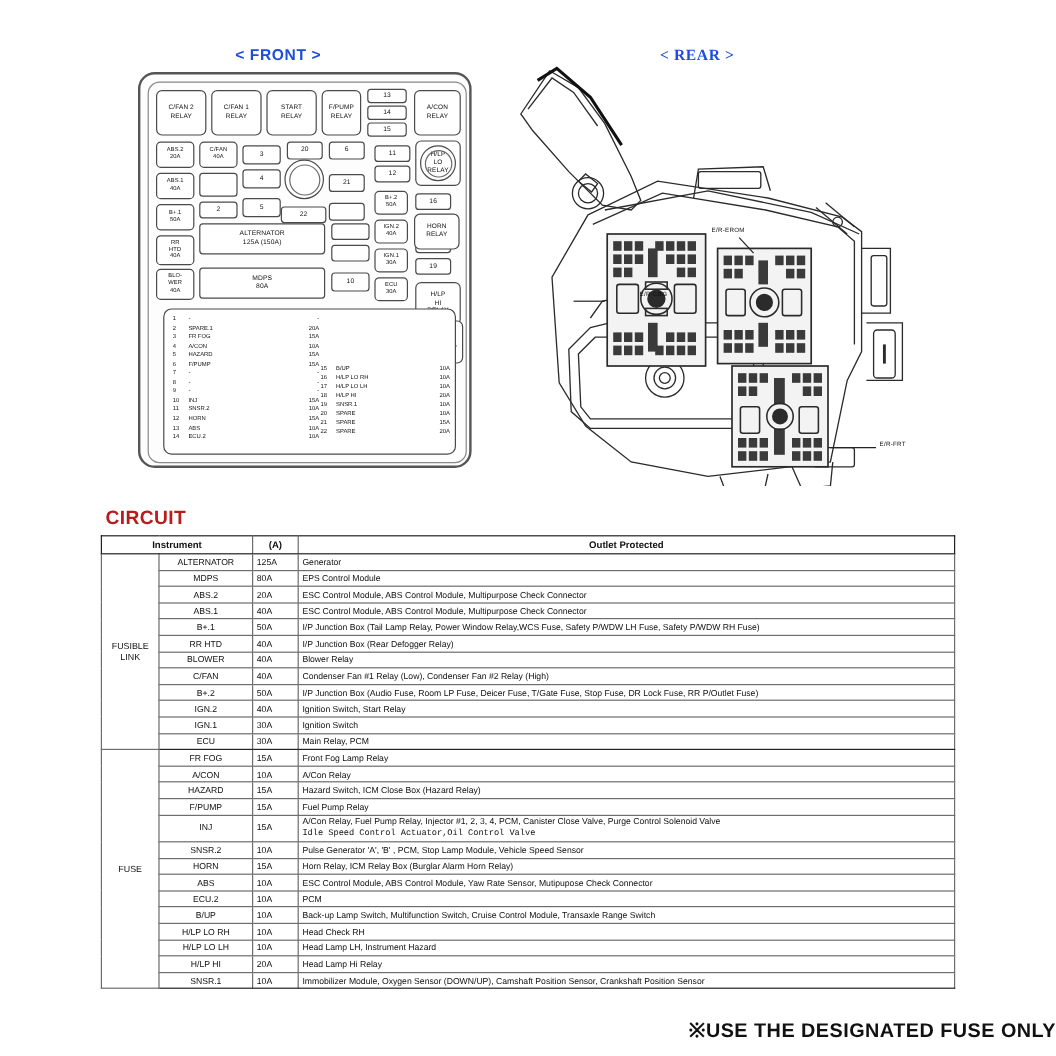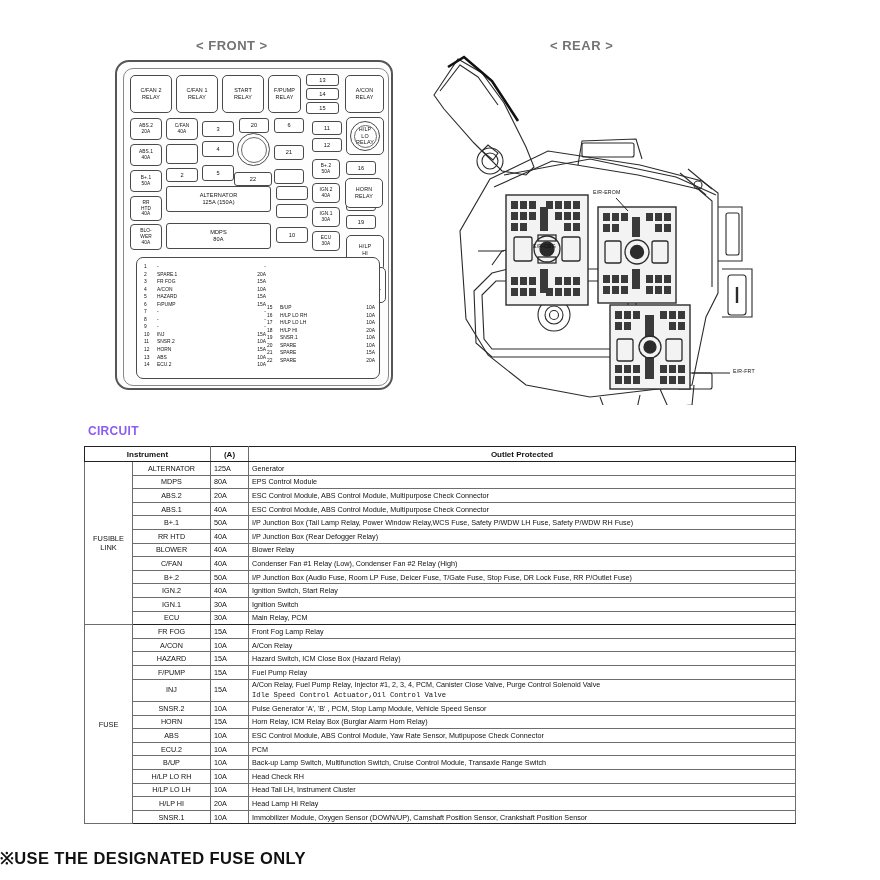--- a/index.html
+++ b/index.html
@@ -21,25 +21,25 @@
   .diagram-area {
     position: absolute;
     left: 0; top: 0;
     width: 880px; height: 420px;
   }
   .view-title {
     position: absolute;
     font-size: 13px;
     font-weight: bold;
     letter-spacing: 0.5px;
-    color: #737373;
+    color: #1d4ed8;
     white-space: nowrap;
   }
   #front-title { left: 196px; top: 38px; }
-  #rear-title  { left: 550px; top: 38px; }
+  #rear-title  { left: 550px; top: 38px; font-family: Liberation Serif, serif; }
 
   
   .front-box {
     position: absolute;
     left: 115px; top: 60px;
     width: 278px; height: 330px;
     border: 2px solid #555;
     border-radius: 14px;
     background: #fdfdfd;
   }
@@ -120,24 +120,24 @@
     font-size: 5.2px;
     letter-spacing: 0.2px;
     color: #111;
     white-space: nowrap;
   }
 
   
   .circuit-heading {
     position: absolute;
     left: 88px; top: 424px;
-    font-size: 12px;
+    font-size: 16px;
     font-weight: bold;
     letter-spacing: 0.3px;
-    color: #8b5cf6;
+    color: #b91c1c;
   }
   table.circuit {
     position: absolute;
     left: 84px; top: 446px;
     width: 712px;
     border-collapse: collapse;
     font-size: 7.2px;
     color: #111;
     background: #fff;
   }
@@ -171,21 +171,21 @@
   td.prot { text-align: left; padding-left: 5px; border-right: 1.6px solid #222; }
   tr.last-fusible td { border-bottom: 1.3px solid #222; }
   tr.last-row td { border-bottom: 1.6px solid #222; }
   td.two-line { line-height: 1.5; height: 27.2px; }
   td.two-line .l2 { display: block; font-family: Liberation Mono, monospace; }
 
   .footer-note {
     position: absolute;
     left: 0; top: 846px;
     width: 880px;
-    text-align: left;
+    text-align: right;
     font-size: 16.5px;
     font-weight: bold;
     letter-spacing: 0.4px;
     color: #111;
   }
 </style>
 </head>
 <body>
 
 <div id="page">
@@ -754,21 +754,21 @@
           <td class="prot">Back-up Lamp Switch, Multifunction Switch, Cruise Control Module, Transaxle Range Switch</td>
         </tr>
         <tr>
           <td class="desc">H/LP LO RH</td>
           <td class="amp">10A</td>
           <td class="prot">Head Check RH</td>
         </tr>
         <tr>
           <td class="desc">H/LP LO LH</td>
           <td class="amp">10A</td>
-          <td class="prot">Head Tail LH, Instrument Cluster</td>
+          <td class="prot">Head Lamp LH, Instrument Hazard</td>
         </tr>
         <tr>
           <td class="desc">H/LP HI</td>
           <td class="amp">20A</td>
           <td class="prot">Head Lamp Hi Relay</td>
         </tr>
         <tr class="last-row">
           <td class="desc">SNSR.1</td>
           <td class="amp">10A</td>
           <td class="prot">Immobilizer Module, Oxygen Sensor (DOWN/UP), Camshaft Position Sensor, Crankshaft Position Sensor</td>

